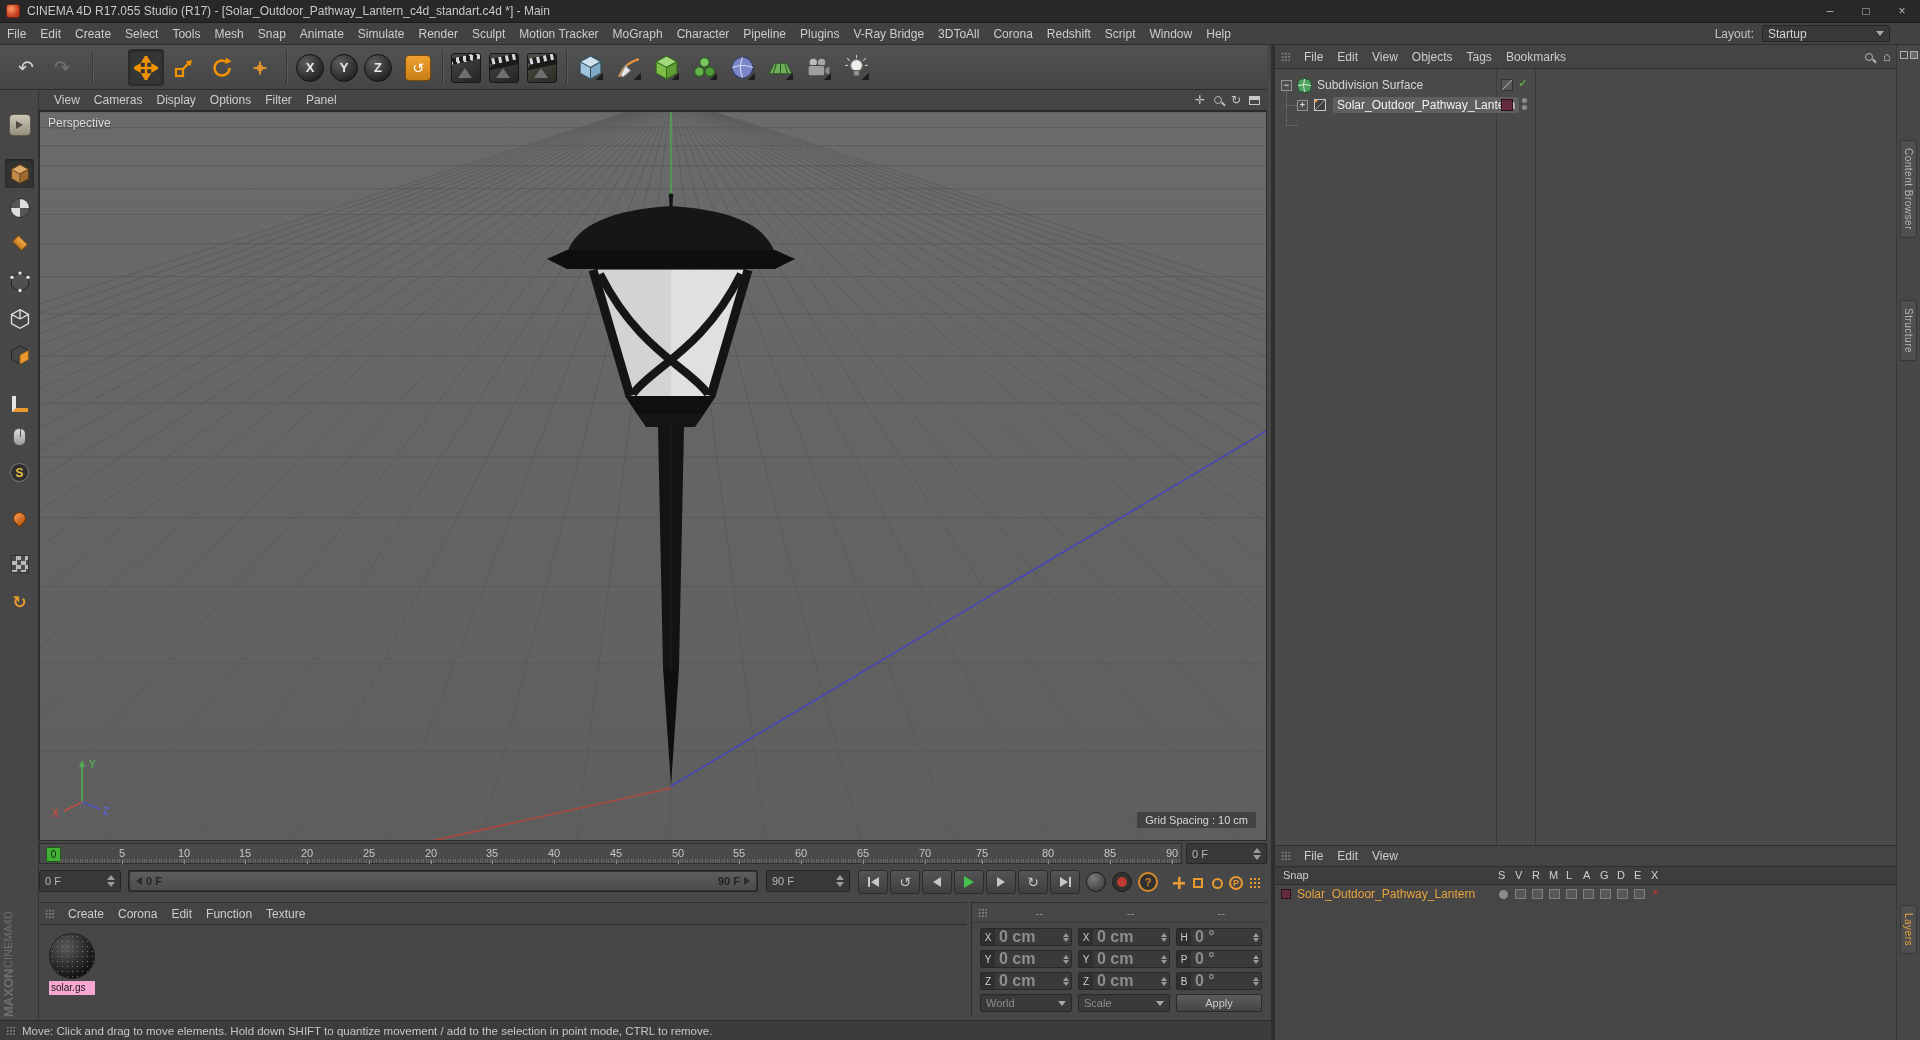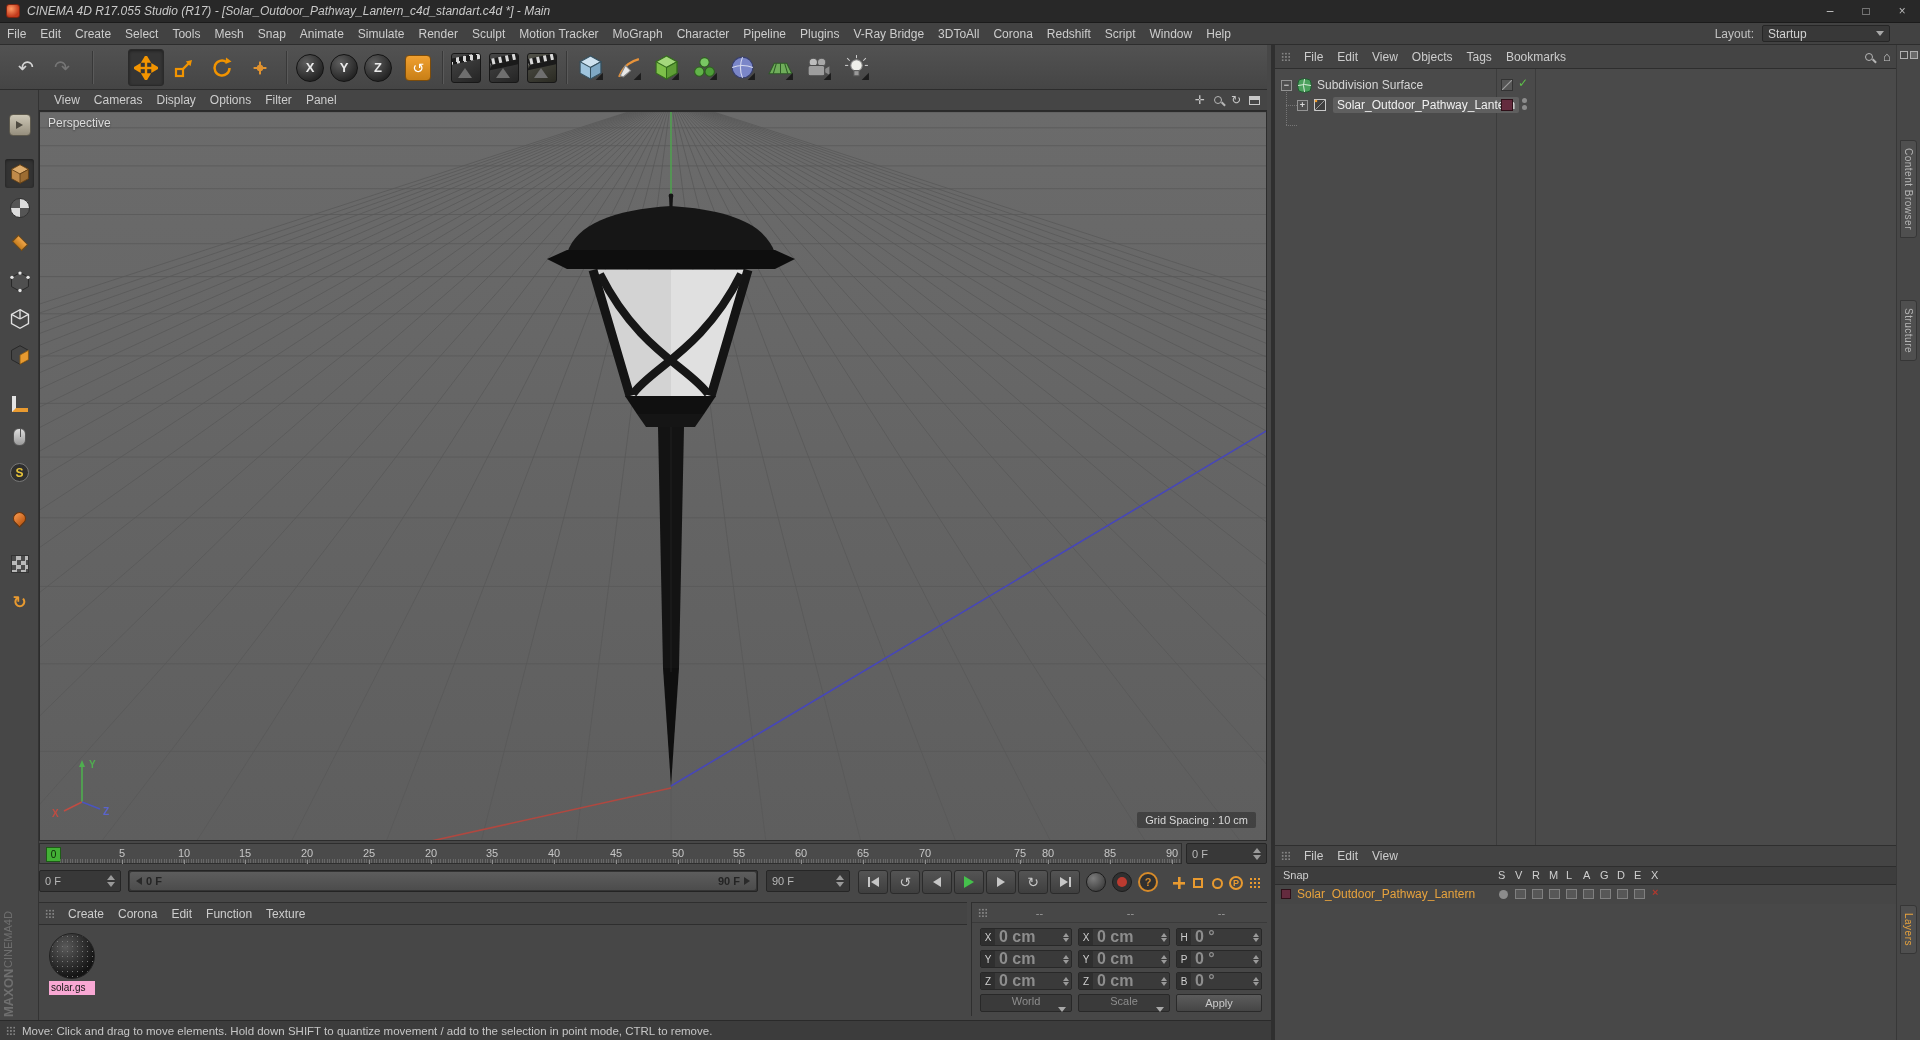--- a/index.html
+++ b/index.html
@@ -2,21 +2,21 @@
 <html><head>
 <meta charset="utf-8">
 <style>
   *{margin:0;padding:0;box-sizing:border-box;font-family:"Liberation Sans","DejaVu Sans",sans-serif;}
   html,body{width:1920px;height:1040px;overflow:hidden;}
   body{background:#474747;color:#ccc;font-size:12px;position:relative;-webkit-user-select:none;user-select:none;}
   .ab{position:absolute;}
   .flexc{display:flex;align-items:center;}
   .grip{width:10px;height:10px;margin:0 6px;background-image:radial-gradient(#9a9a9a 1px,transparent 1.2px);background-size:3.3px 3.3px;opacity:.75;flex:0 0 auto;}
   
-  .titlebar{left:0;top:0;width:1920px;height:23px;background:#282828;border-bottom:1px solid #1b1b1b;display:flex;align-items:center;color:#c9c9c9;font-style:italic;}
+  .titlebar{left:0;top:0;width:1920px;height:23px;background:#282828;border-bottom:1px solid #1b1b1b;display:flex;align-items:center;color:#c9c9c9;}
   .app-icon{width:14px;height:14px;border-radius:3px;margin:0 7px 0 6px;background:radial-gradient(circle at 35% 32%,#ff9a64,#c23a1c 70%);border:1px solid #7e2511;}
   .win-btn{width:36px;height:22px;display:flex;align-items:center;justify-content:center;color:#b9b9b9;font-size:12px;}
   
   .menubar{left:0;top:23px;width:1920px;height:22px;background:#424242;border-bottom:1px solid #2d2d2d;display:flex;align-items:center;}
   .menu-item{padding:0 7px;height:100%;display:flex;align-items:center;color:#cdcdcd;white-space:nowrap;}
   .layout-select{width:128px;height:17px;background:#383838;border:1px solid #262626;border-radius:2px;display:flex;align-items:center;padding:0 5px;color:#d2d2d2;}
   .caret{width:0;height:0;border-left:4px solid transparent;border-right:4px solid transparent;border-top:5px solid #a8a8a8;margin-left:auto;}
   
   .toolbar{left:0;top:45px;width:1267px;height:45px;background:linear-gradient(#525252,#454545);border-bottom:1px solid #2c2c2c;}
   .tb-ic{position:absolute;top:4px;width:36px;height:37px;display:flex;align-items:center;justify-content:center;border-radius:3px;}
@@ -71,21 +71,21 @@
   .coords{left:971px;top:902px;width:296px;height:114px;background:#474747;border-top:1px solid #2f2f2f;border-left:1px solid #2f2f2f;}
   .cp-head{height:20px;display:flex;align-items:center;color:#9a9a9a;border-bottom:1px solid #3a3a3a;}
   .cp-h{width:92px;text-align:center;font-size:11px;}
   .cp-grid{display:grid;grid-template-columns:92px 92px 86px;gap:4px 6px;padding:5px 6px 0 8px;}
   .cfield{display:flex;align-items:center;background:#3a3a3a;border:1px solid #282828;height:18px;border-radius:2px;overflow:hidden;}
   .clabel{width:14px;align-self:stretch;background:#2f2f2f;color:#cfcfcf;font-size:10px;display:flex;align-items:center;justify-content:center;}
   .cval{flex:1;color:#8d8d8d;font-size:16px;padding-left:4px;white-space:nowrap;font-weight:bold;}
   .cspn{display:flex;flex-direction:column;gap:1px;margin-right:2px;}
   .cspn .ua{border-left-width:3px;border-right-width:3px;border-bottom-width:4px;}
   .cspn .da{border-left-width:3px;border-right-width:3px;border-top-width:4px;}
-  .cselect{height:18px;background:#3a3a3a;border:1px solid #282828;border-radius:2px;display:flex;align-items:center;padding:0 5px;color:#8d8d8d;font-size:11px;flex-direction:column;}
+  .cselect{height:18px;background:#3a3a3a;border:1px solid #282828;border-radius:2px;display:flex;align-items:center;padding:0 5px;color:#8d8d8d;font-size:11px;}
   .apply-btn{height:18px;background:linear-gradient(#5c5c5c,#454545);border:1px solid #2a2a2a;border-radius:2px;display:flex;align-items:center;justify-content:center;color:#c9c9c9;font-size:11px;}
   
   .right-panel{left:1271px;top:45px;width:649px;height:995px;background:#474747;border-left:4px solid #2f2f2f;}
   .om-body{position:absolute;left:0;top:24px;width:621px;height:776px;background:#4a4a4a;}
   .om-sep{position:absolute;top:0;bottom:0;width:1px;background:#3c3c3c;}
   .om-row{position:absolute;left:0;right:0;height:20px;display:flex;align-items:center;color:#d6d6d6;font-size:12px;}
   .exp{position:absolute;width:11px;height:11px;background:#4f4f4f;border:1px solid #949494;color:#d9d9d9;font-size:9px;line-height:9px;text-align:center;font-weight:bold;}
   .offsq{position:absolute;width:12px;height:12px;background:linear-gradient(135deg,transparent 44%,#9a9a9a 47%,#9a9a9a 53%,transparent 56%),#565656;border:1px solid #333;}
   .dotpair i{display:block;width:5px;height:5px;border-radius:50%;background:#8c8c8c;margin:2px 0;}
   .treeline{position:absolute;border-color:#9a9a9a;opacity:.55;}
@@ -489,21 +489,21 @@
   <span class="ruler-tick" style="left:329px">25</span>
   <span class="ruler-tick" style="left:391px">20</span>
   <span class="ruler-tick" style="left:452px">35</span>
   <span class="ruler-tick" style="left:514px">40</span>
   <span class="ruler-tick" style="left:576px">45</span>
   <span class="ruler-tick" style="left:638px">50</span>
   <span class="ruler-tick" style="left:699px">55</span>
   <span class="ruler-tick" style="left:761px">60</span>
   <span class="ruler-tick" style="left:823px">65</span>
   <span class="ruler-tick" style="left:885px">70</span>
-  <span class="ruler-tick" style="left:980px">75</span>
+  <span class="ruler-tick" style="left:942px">75</span>
   <span class="ruler-tick" style="left:1008px">80</span>
   <span class="ruler-tick" style="left:1070px">85</span>
   <span class="ruler-tick" style="left:1132px">90</span>
 </div>
 <div class="spinbox" style="left:1186px;top:843px;width:81px;height:21px">
   <span>0 F</span>
   <span class="spn">
       <i class="ua"></i>
       <i class="da"></i>
     </span>

